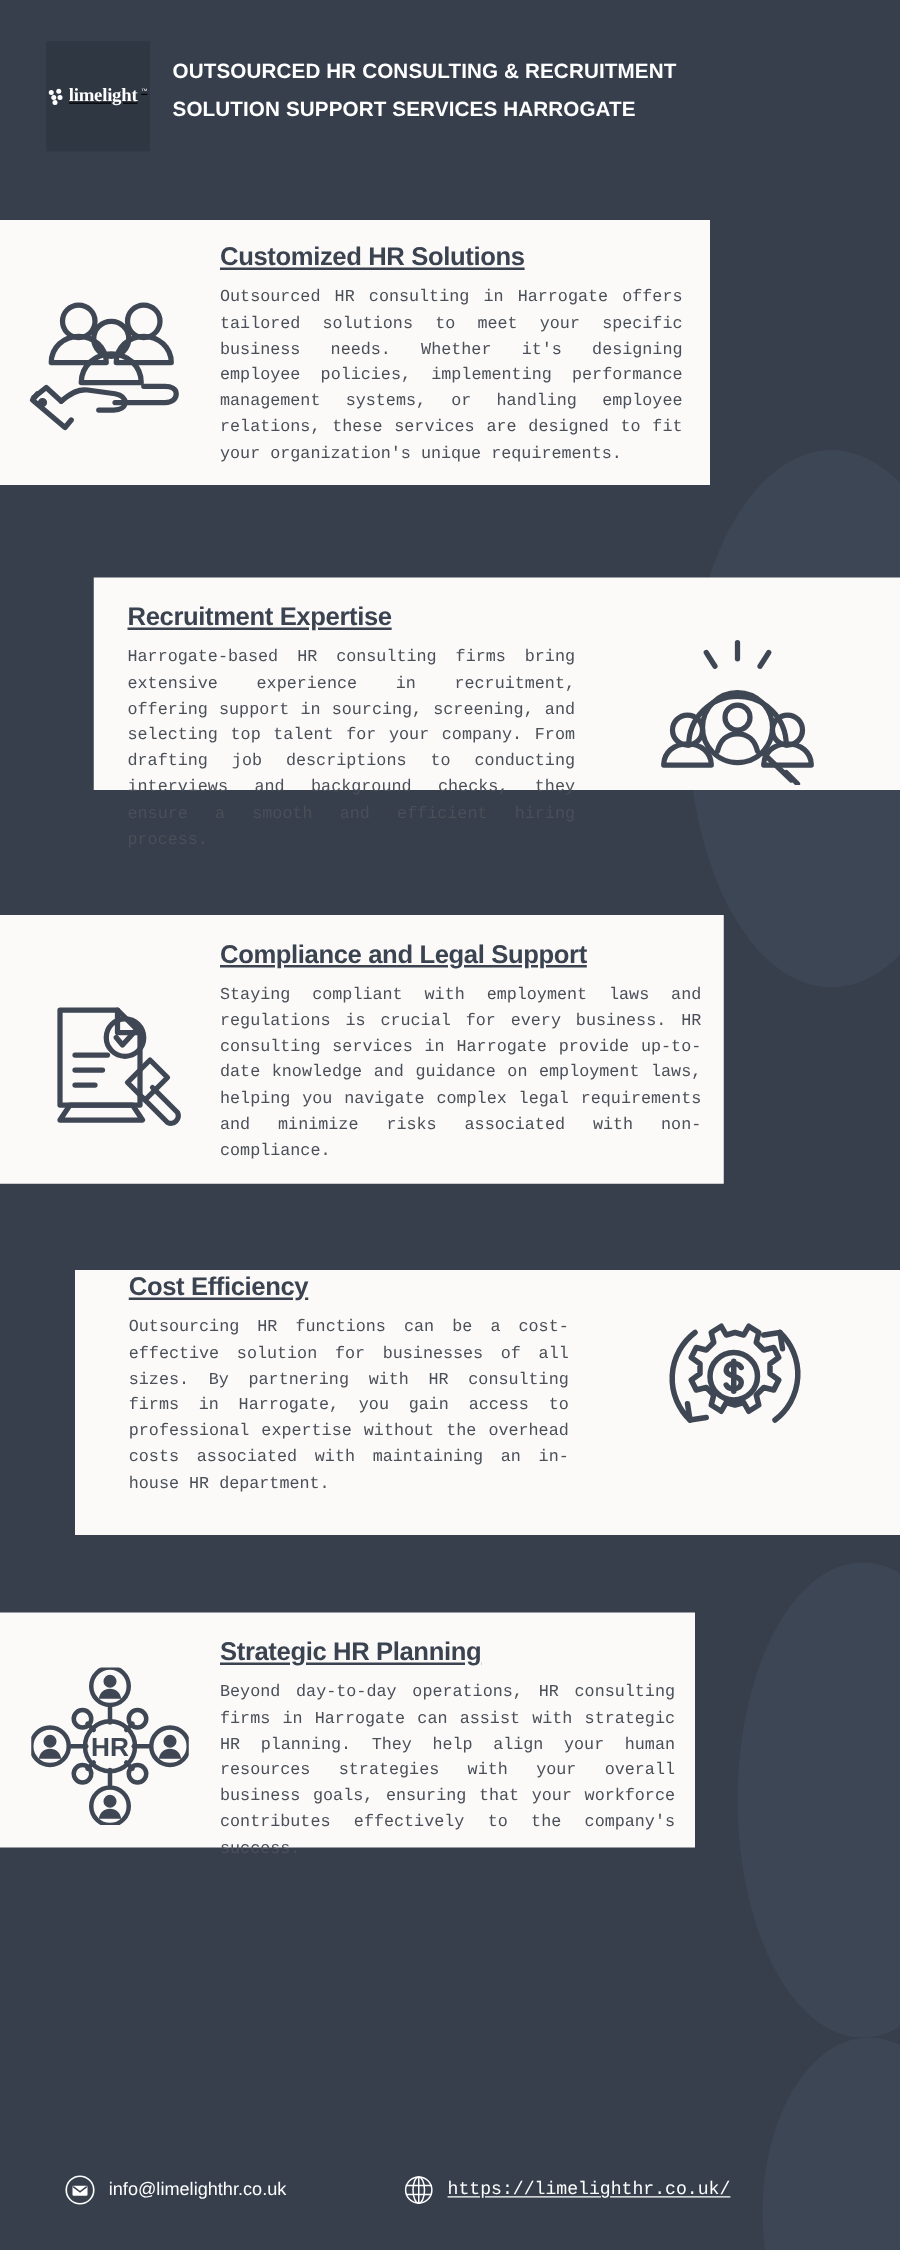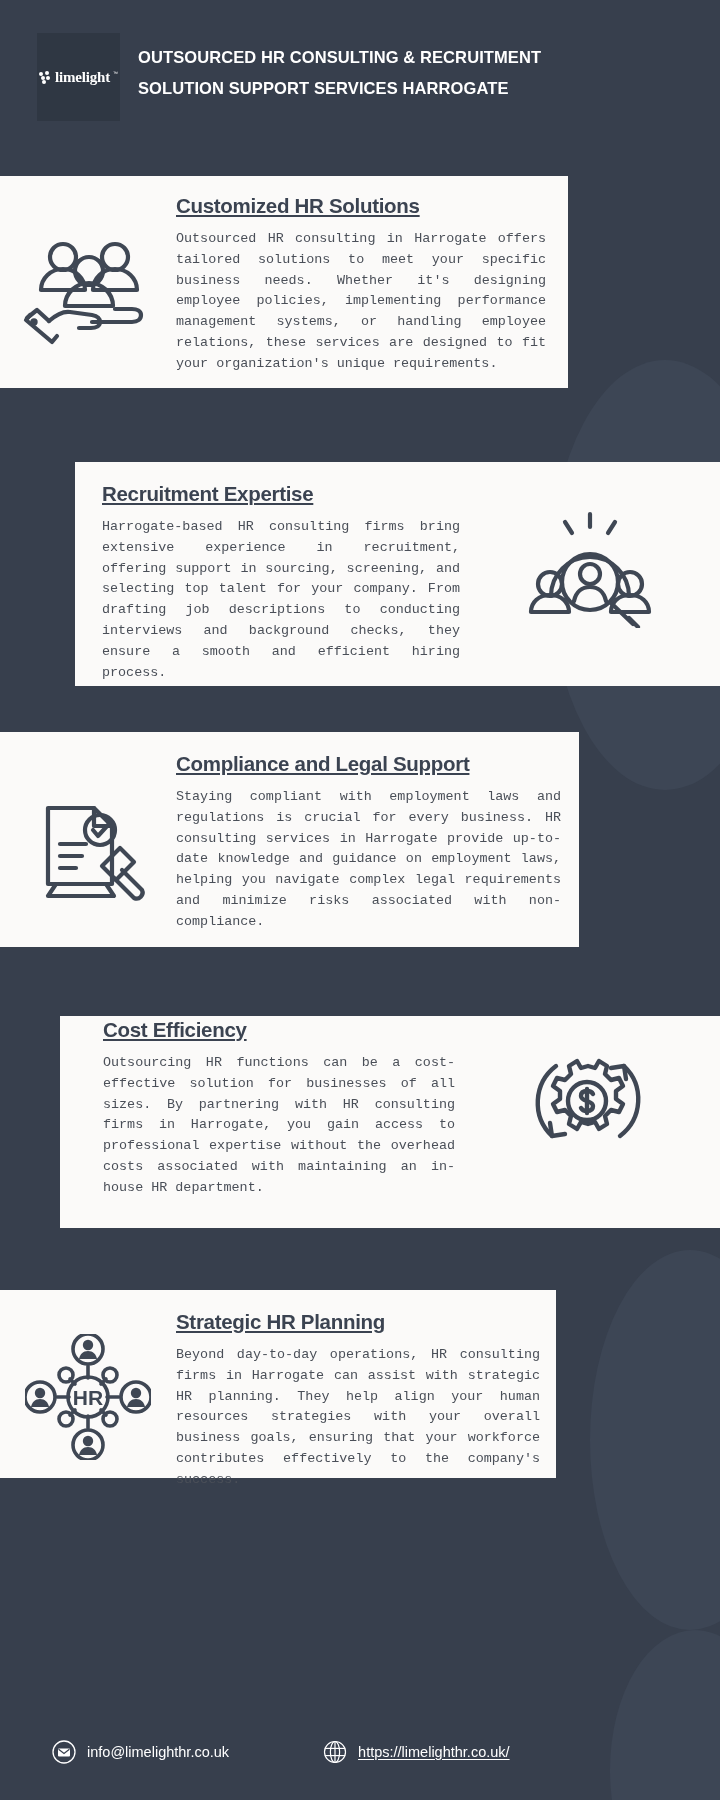--- a/index.html
+++ b/index.html
@@ -42,21 +42,21 @@
     position: absolute;
     left: 37px;
     top: 33px;
     width: 83px;
     height: 88px;
     background: #2f3743;
     display: flex;
     align-items: center;
     justify-content: center;
   }
-  .logo-inner { display: flex; align-items: center; gap: 3px; }
+  .logo-inner { display: flex; align-items: center; gap: 3px; text-decoration: underline; }
   .logo-dots { position: relative; width: 13px; height: 13px; }
   .logo-dots i {
     position: absolute;
     width: 4px; height: 4px;
     background: #ffffff;
     border-radius: 50%;
     display: block;
   }
   .logo-dots i:nth-child(1) { left: 0px;   top: 1px; }
   .logo-dots i:nth-child(2) { left: 5.5px; top: 0px; }
@@ -117,21 +117,21 @@
     font-size: 13.4px;
     line-height: 20.8px;
     text-align: justify;
   }
 
   
   #card-1 { top: 176px; width: 568px; height: 212px; padding: 18px 10px 18px 0; }
   #card-1 .card-icon { width: 176px; padding-top: 44px; }
   #card-1 .card-body { padding-right: 12px; }
 
-  #card-2 { top: 462px; width: 645px; height: 224px; padding: 20px 0 18px 0; margin-left: 28px; }
+  #card-2 { top: 462px; width: 645px; height: 170px; padding: 20px 0 18px 0; margin-left: 28px; }
   #card-2 .card-body { padding-left: 27px; width: 350px; }
   #card-2 .card-icon { width: 260px; padding-top: 18px; }
 
   #card-3 { top: 732px; width: 579px; height: 215px; padding: 20px 8px 18px 0; }
   #card-3 .card-icon { width: 176px; padding-top: 36px; }
   #card-3 .card-body { padding-right: 10px; }
 
   #card-4 { top: 1016px; width: 660px; height: 212px; padding: 2px 0 18px 0; }
   #card-4 .card-body { padding-left: 43px; width: 345px; }
   #card-4 .card-icon { width: 265px; padding-top: 26px; }
@@ -154,21 +154,21 @@
   }
   .footer-item {
     display: flex;
     align-items: center;
     gap: 11px;
     color: #ffffff;
     font-size: 14.5px;
   }
   #footer-email { margin-left: 52px; }
   #footer-site  { margin-left: 94px; }
-  .footer-link { text-decoration: underline; text-underline-offset: 2px; }
+  .footer-link { text-decoration: underline; text-underline-offset: 2px; font-family: Liberation Mono, monospace; }
 
   svg { display: block; }
 </style>
 </head>
 <body>
 
 <div class="page">
 
   <div class="blob blob-1"></div>
   <div class="blob blob-2"></div>

